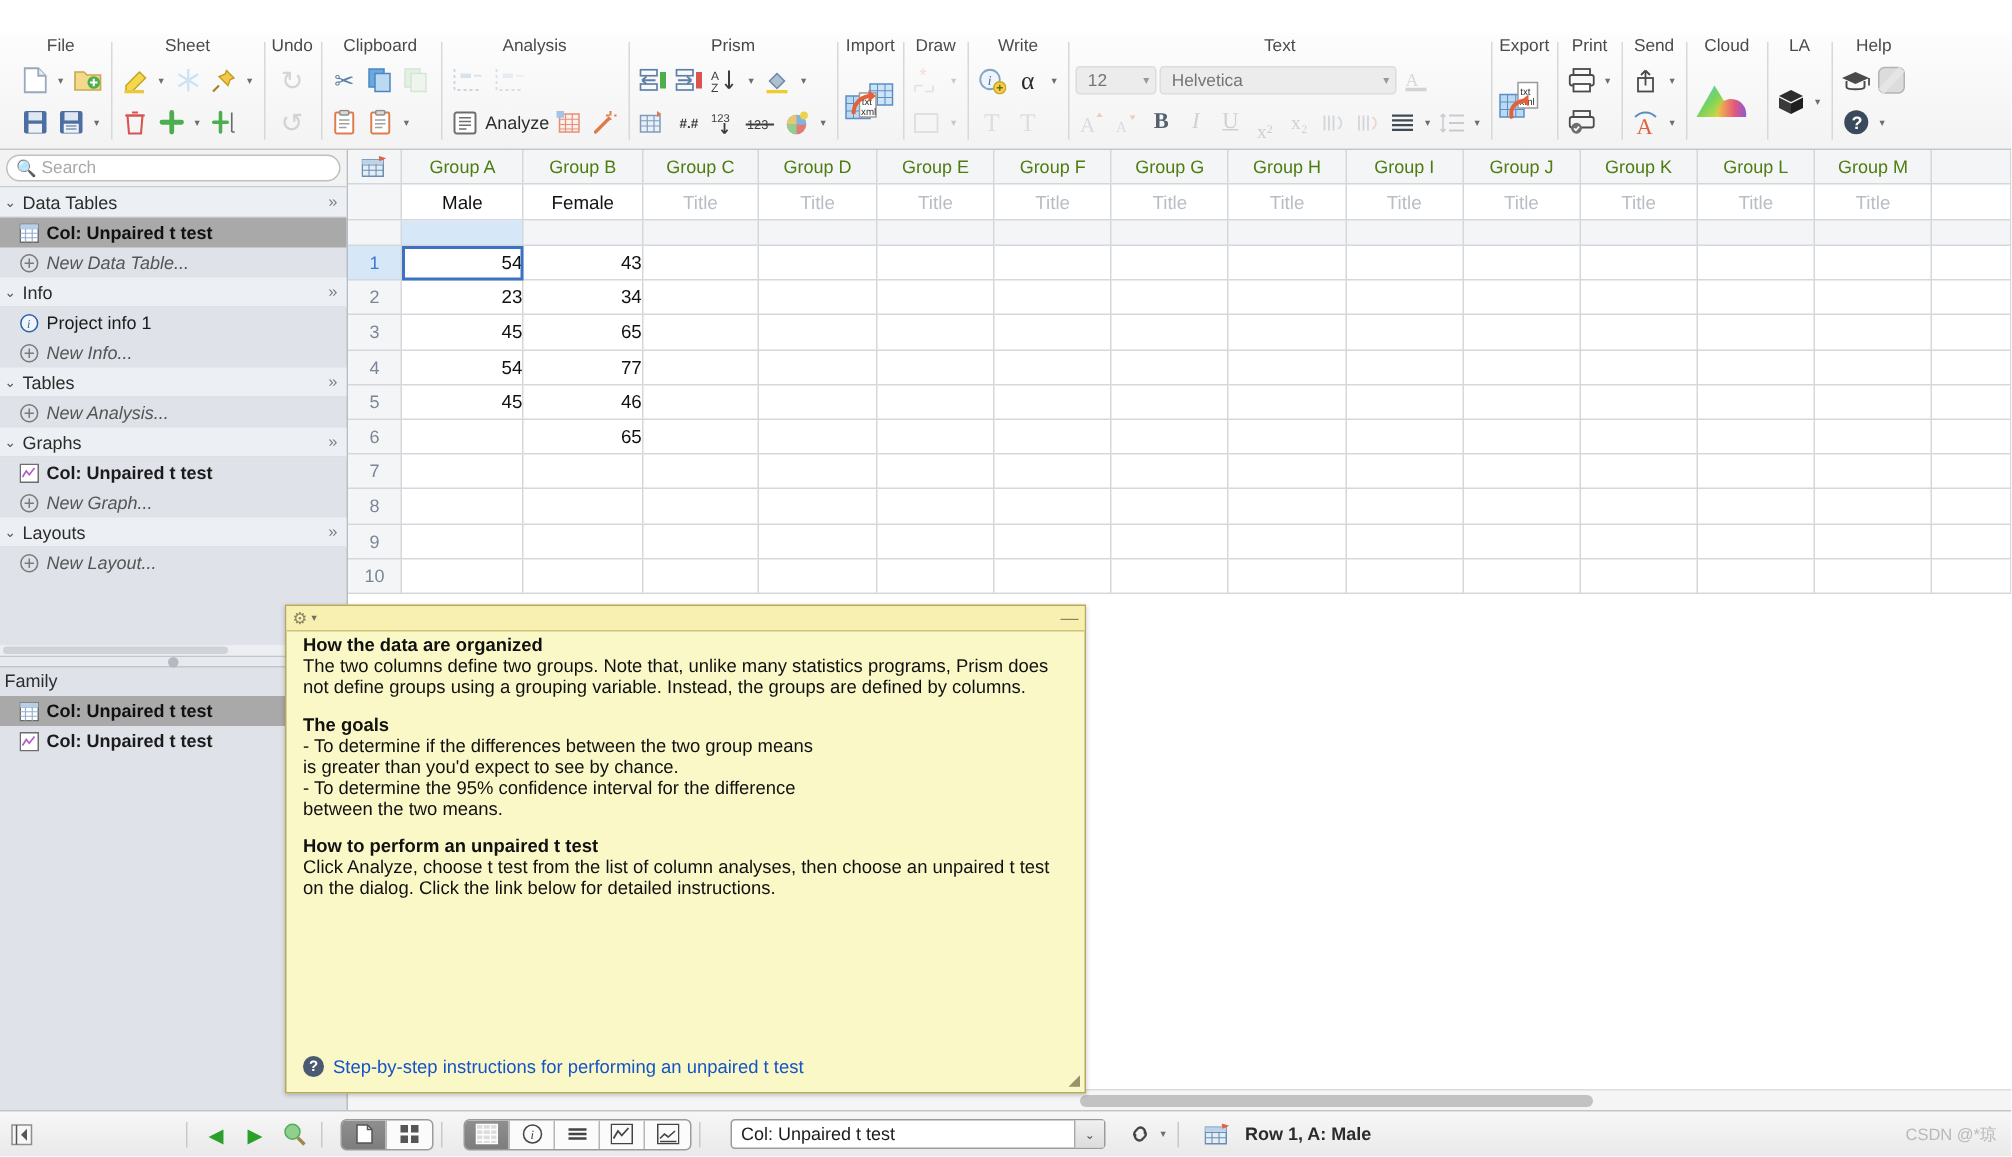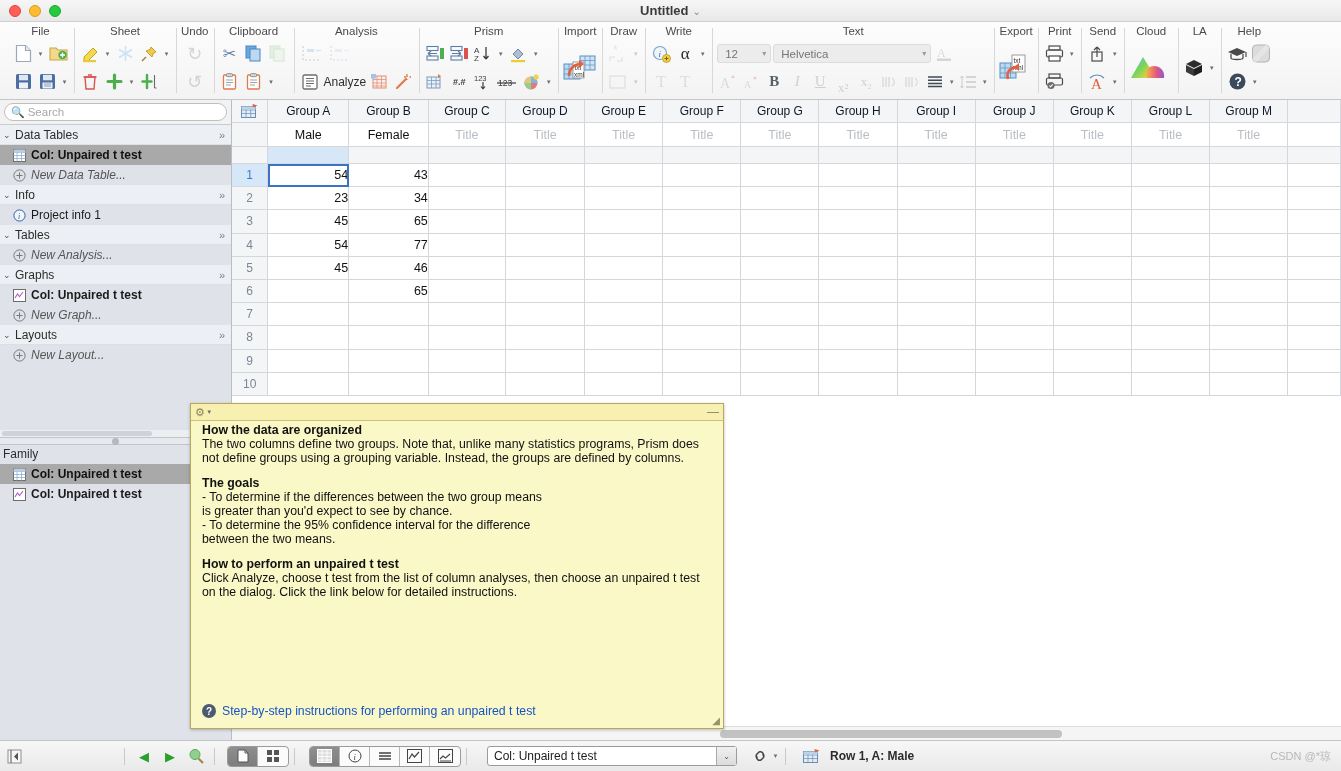--- a/index.html
+++ b/index.html
@@ -103,21 +103,21 @@
 
   
   .sheet {
     position: absolute; top: 100px; left: 232px; right: 0; bottom: 31px;
     background: #ffffff; overflow: hidden;
   }
   table.grid { border-collapse: collapse; table-layout: fixed; }
   table.grid td, table.grid th { border-right: 1px solid #d4d7db; border-bottom: 1px solid #d4d7db; padding:0; }
   th.corner { width: 37px; height: 22px; background:#f4f5f7; border-bottom:none;}
   th.ghead {
-    height: 22px; background:#f4f5f7; font-size: 12px; color:#0f172a; font-weight: normal;
+    height: 22px; background:#f4f5f7; font-size: 12px; color:#4d7c0f; font-weight: normal;
   }
   td.rowtitle {
     height: 24px; background:#ffffff; text-align:center; font-size: 12.5px; color:#111;
   }
   td.rowtitle.ph { color:#b9bdc4; }
   td.spacer { height: 17px; background:#f4f5f7; }
   td.spacer.sel { background:#d6e7f7; }
   td.rownum {
     width: 37px; height: 23.2px; background:#f4f5f7; text-align:center;
     font-size: 12px; color:#7b8796;
@@ -197,30 +197,20 @@
   }
   .status-text { font-size:12px; color:#2b2b2b;font-weight:bold; }
   .watermark { margin-left:auto; margin-right:10px; font-size:11px; color:#b8b8b8; }
   .nav-left { color:#2aa02a; } .nav-right { color:#2aa02a; }
 </style>
 </head>
 <body>
 
 <div id="app">
 
-  <div class="titlebar">
-    <div class="traffic">
-      <span class="dot red"></span>
-      <span class="dot yellow"></span>
-      <span class="dot green"></span>
-    </div>
-    <div class="title-text">
-      <span>Untitled</span><span class="title-chevron">⌄</span>
-    </div>
-  </div>
 
   <div class="ribbon">
 
     <div class="rgroup" style="padding-left:12px;">
       <div class="rlabel">File</div>
       <div class="rrows">
         <div class="rrow">
           <span class="ic">
             <svg width="17" height="19" viewBox="0 0 17 19">
                 <path d="M1.5 1.5h9l5 5v11h-14z" fill="#fff" stroke="#98a8bd" stroke-width="1.2"></path>
@@ -784,20 +774,29 @@
       <span class="chev">»</span>
     </div>
     <div class="item">
       <span class="mini-ic">
         <svg width="13" height="13" viewBox="0 0 13 13">
             <circle cx="6.5" cy="6.5" r="5.6" fill="#f0f5fa" stroke="#2c62a8"></circle>
             <text x="5" y="9.7" font-size="8" fill="#2c62a8" font-family="Liberation Serif" font-style="italic">i</text>
           </svg>
       </span>
       <span>Project info 1</span>
+    </div>
+    <div class="item ghost">
+      <span class="mini-ic">
+        <svg width="13" height="13" viewBox="0 0 13 13">
+            <circle cx="6.5" cy="6.5" r="5.6" fill="none" stroke="#7a7a7a"></circle>
+            <path d="M6.5 3.4v6.2M3.4 6.5h6.2" stroke="#7a7a7a"></path>
+          </svg>
+      </span>
+      <span>New Info...</span>
     </div>
 
     <div class="sec-head">
       <span class="tw">⌄</span>
       <span>Tables</span>
       <span class="chev">»</span>
     </div>
     <div class="item ghost">
       <span class="mini-ic">
         <svg width="13" height="13" viewBox="0 0 13 13">

